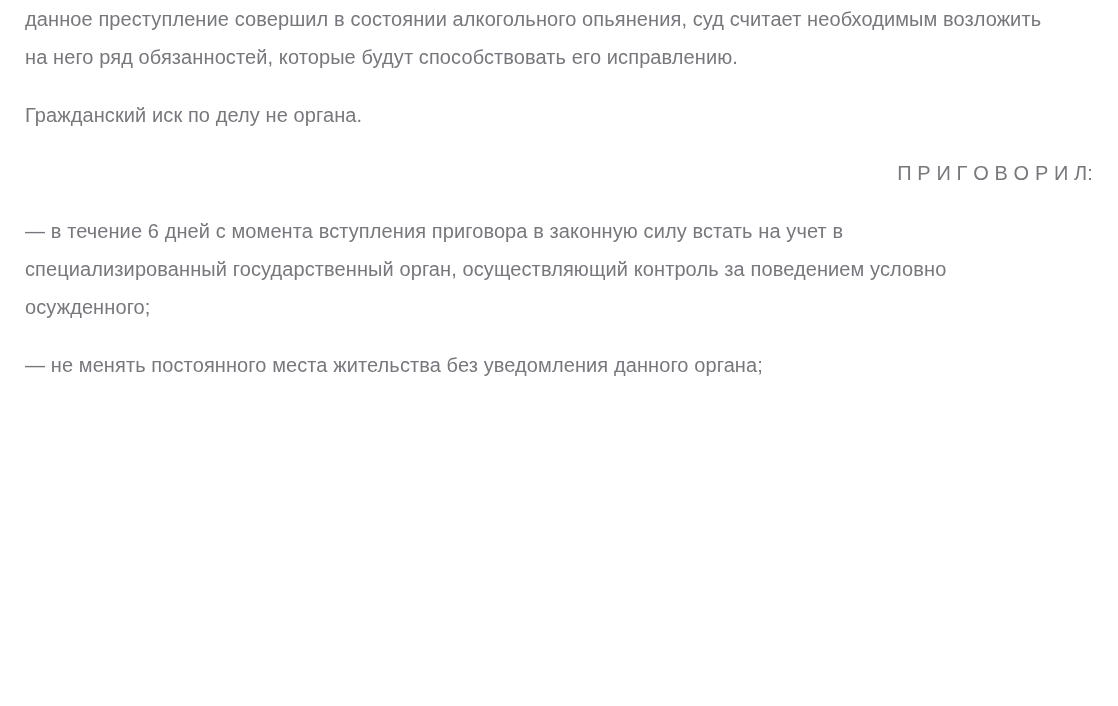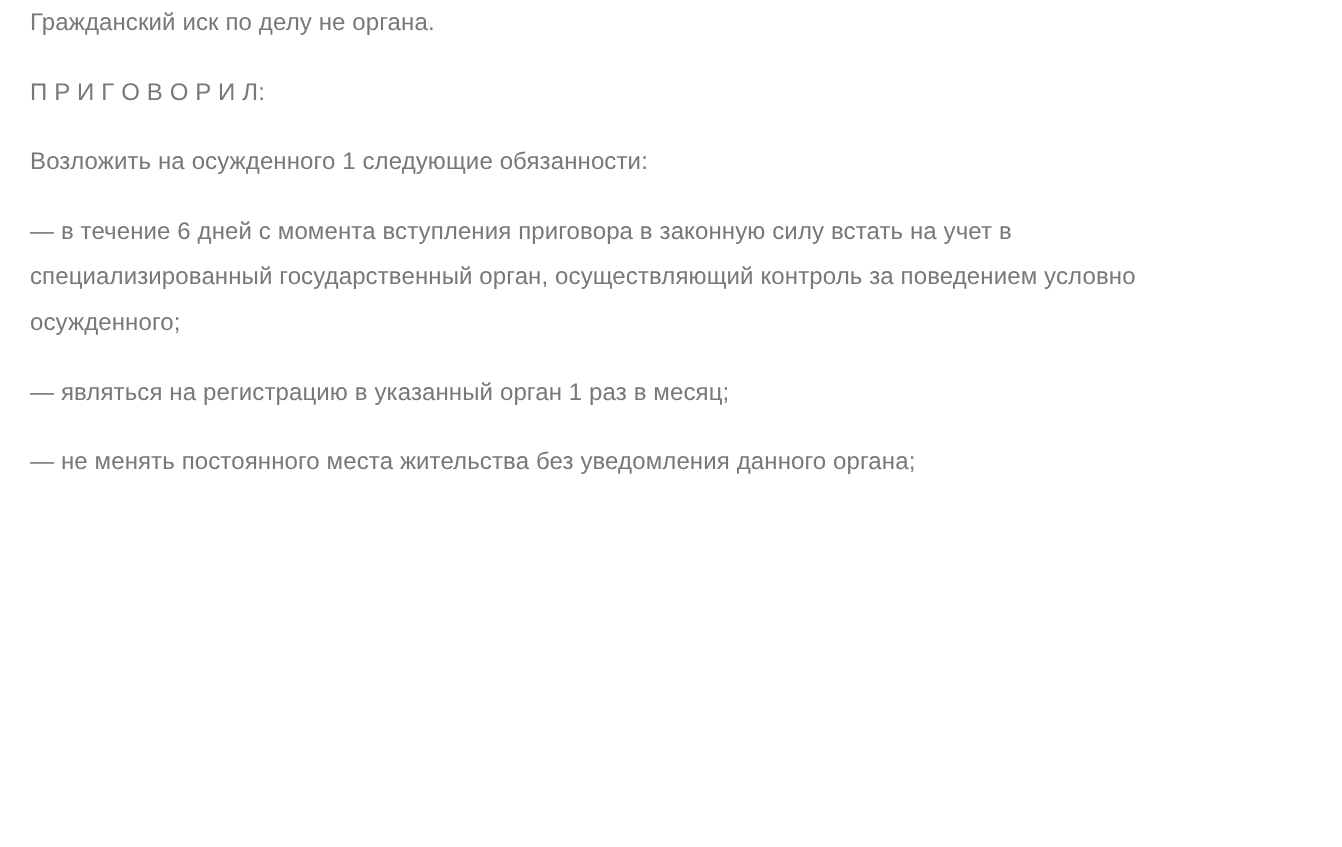--- a/index.html
+++ b/index.html
@@ -20,28 +20,28 @@
     width: 1118px;
   }
   .doc p {
     margin: 0 0 20px 0;
     font-size: 20px;
     line-height: 38px;
     letter-spacing: 0.1px;
     white-space: pre-line; 
   }
   .verdict-heading {
-    text-align: left;
+    text-align: right;
   }
 </style>
 </head>
 <body>
 
 <div class="doc">
+  <p>данное преступление совершил в состоянии алкогольного опьянения, суд считает необходимым возложить
+на него ряд обязанностей, которые будут способствовать его исправлению.</p>
   <p>Гражданский иск по делу не органа.</p>
   <p class="verdict-heading">П Р И Г О В О Р И Л:</p>
-  <p>Возложить на осужденного 1 следующие обязанности:</p>
   <p>— в течение 6 дней с момента вступления приговора в законную силу встать на учет в
 специализированный государственный орган, осуществляющий контроль за поведением условно
 осужденного;</p>
-  <p>— являться на регистрацию в указанный орган 1 раз в месяц;</p>
   <p>— не менять постоянного места жительства без уведомления данного органа;</p>
 </div>
 
 </body></html>

